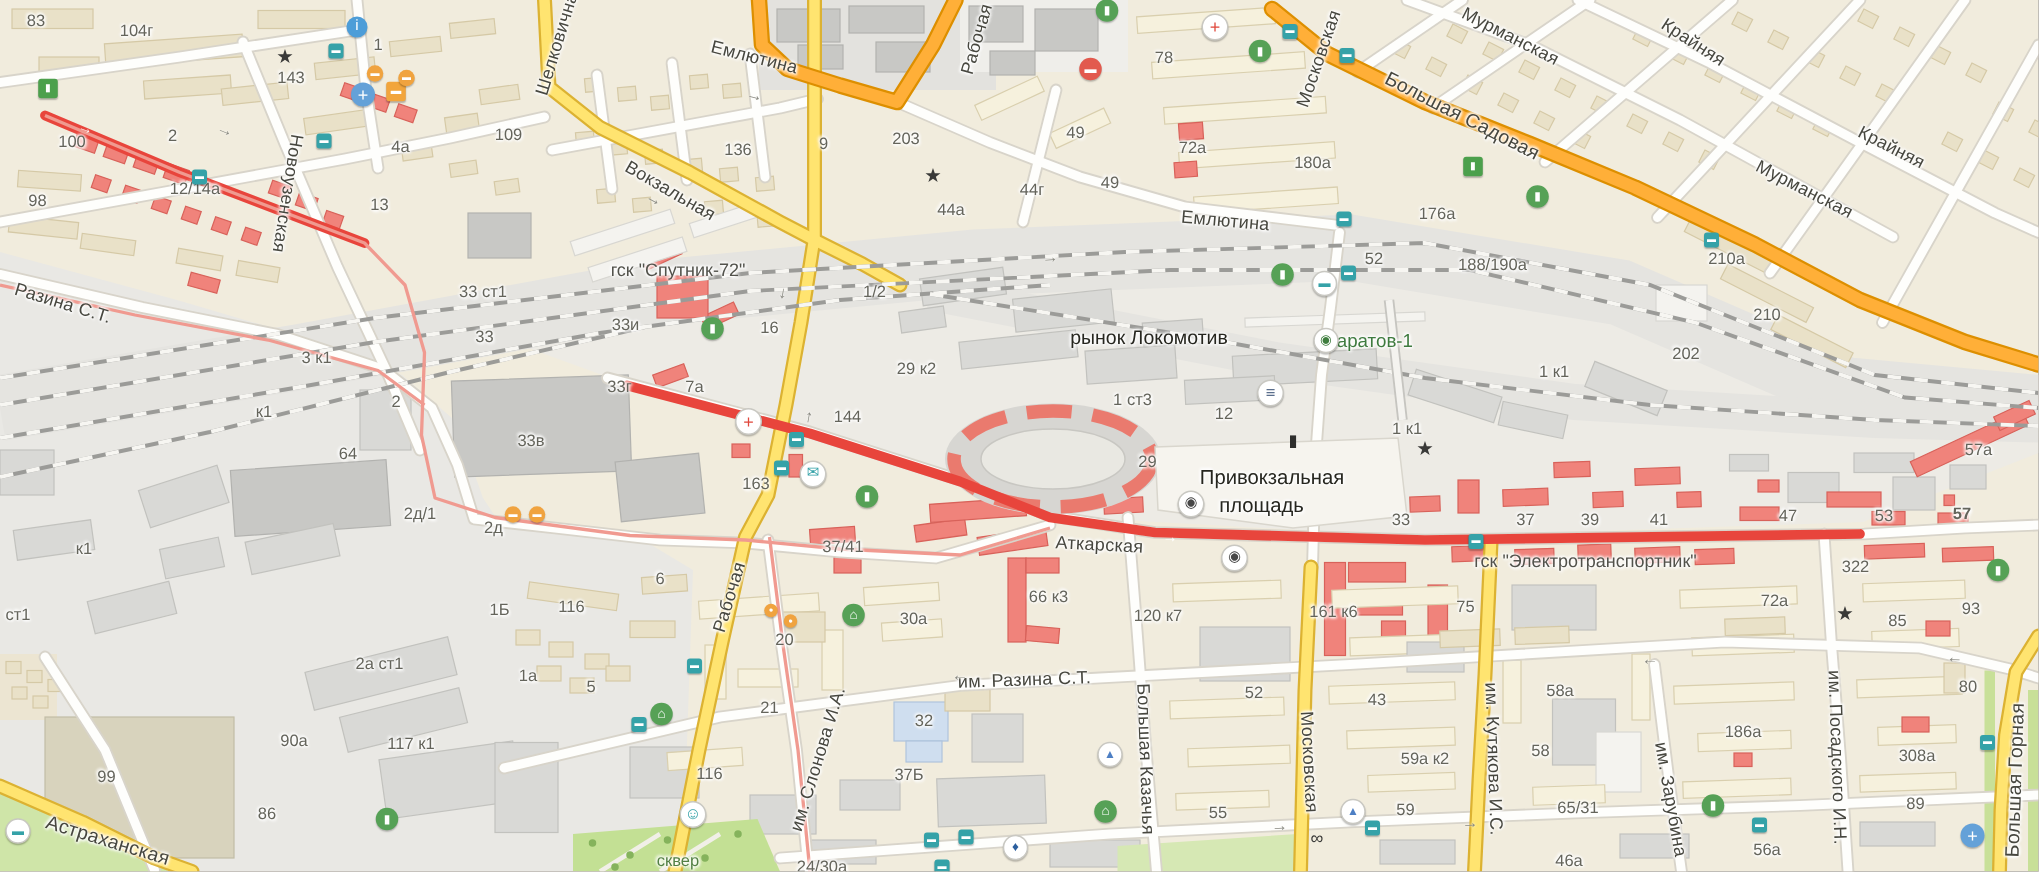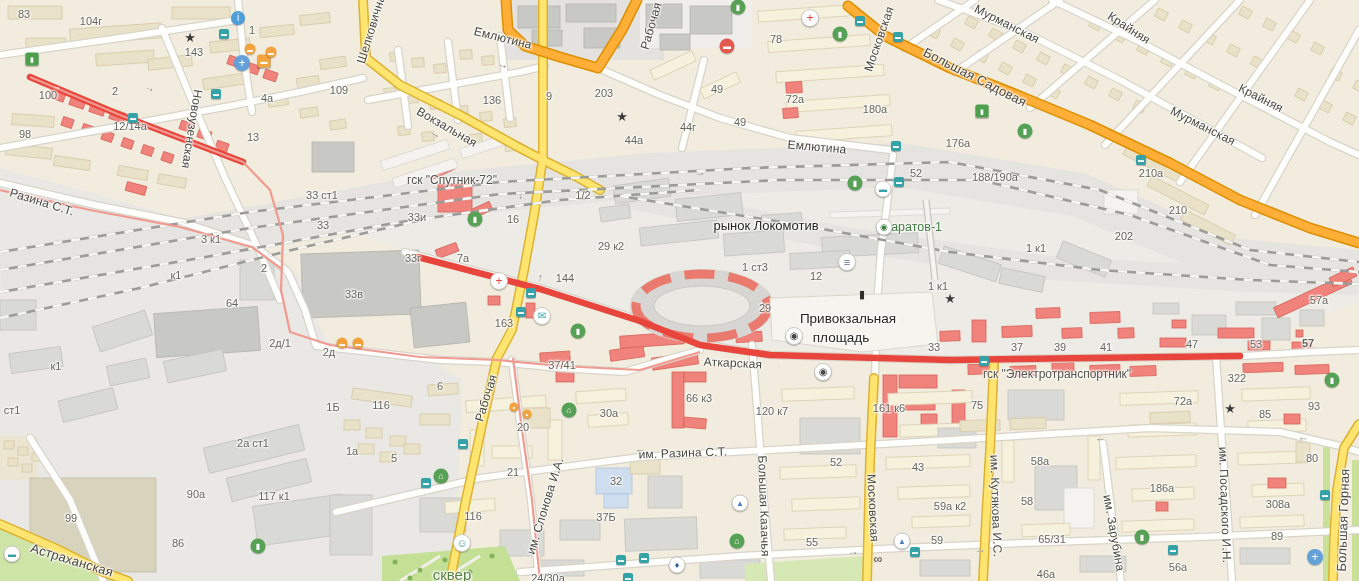--- a/index.html
+++ b/index.html
@@ -535,21 +535,21 @@
       <div class="lbl hn" style="left: 1278px; top: 504px; transform: translate(-50%, -50%);">308а</div>
       <div class="lbl hn" style="left: 1277px; top: 536px; transform: translate(-50%, -50%);">89</div>
       <div class="lbl hn" style="left: 1178px; top: 567px; transform: translate(-50%, -50%);">56а</div>
       <div class="lbl hn" style="left: 548px; top: 578px; transform: translate(-50%, -50%);">24/30а</div>
       <div class="lbl poi" style="left: 452px; top: 180px; transform: translate(-50%, -50%);">гск "Спутник-72"</div>
       <div class="lbl poi" style="left: 766px; top: 225px; transform: translate(-50%, -50%); color: rgb(38, 38, 31); font-size: 13px;">рынок Локомотив</div>
       <div class="lbl poi" style="left: 848px; top: 318px; transform: translate(-50%, -50%); color: rgb(38, 38, 31); font-size: 13.5px;">Привокзальная</div>
       <div class="lbl poi" style="left: 841px; top: 337px; transform: translate(-50%, -50%); color: rgb(38, 38, 31); font-size: 13.5px;">площадь</div>
       <div class="lbl poi" style="left: 1057px; top: 374px; transform: translate(-50%, -50%);">гск "Электротранспортник"</div>
       <div class="lbl poi" style="left: 912px; top: 227px; transform: translate(-50%, -50%); color: rgb(63, 123, 63); font-size: 12.5px;">Саратов-1</div>
-      <div class="lbl poi" style="left: 452px; top: 574px; transform: translate(-50%, -50%); color: rgb(83, 128, 68); font-size: 15px;">сквер</div>
+      <div class="lbl poi" style="left: 452px; top: 574px; transform: translate(-50%, -50%); color: rgb(83, 128, 68); font-size: 11px;">сквер</div>
       <div class="ic" style="left: 32px; top: 59px; transform: translate(-50%, -50%); width: 13px; height: 13px; font-size: 7px; color: rgb(255, 255, 255); background: rgb(76, 160, 76); border-radius: 2px;">▮</div>
       <div class="ic" style="left: 238px; top: 18px; transform: translate(-50%, -50%); width: 14px; height: 14px; font-size: 10px; color: rgb(255, 255, 255); background: rgb(77, 157, 216); border-radius: 50%;">i</div>
       <div class="ic" style="left: 242px; top: 63px; transform: translate(-50%, -50%); width: 16px; height: 16px; font-size: 12px; color: rgb(255, 255, 255); background: rgb(100, 161, 216); border-radius: 50%;">+</div>
       <div class="ic" style="left: 264px; top: 61px; transform: translate(-50%, -50%); width: 13px; height: 13px; font-size: 7px; color: rgb(255, 255, 255); background: rgb(242, 165, 60); border-radius: 2px;">▬</div>
       <div class="ic" style="left: 250px; top: 49px; transform: translate(-50%, -50%); width: 11px; height: 11px; font-size: 6px; color: rgb(255, 255, 255); background: rgb(240, 163, 63); border-radius: 50%;">▬</div>
       <div class="ic" style="left: 271px; top: 52px; transform: translate(-50%, -50%); width: 11px; height: 11px; font-size: 6px; color: rgb(255, 255, 255); background: rgb(240, 163, 63); border-radius: 50%;">▬</div>
       <div class="ic" style="left: 224px; top: 34px; transform: translate(-50%, -50%); width: 10px; height: 10px; font-size: 6px; color: rgb(255, 255, 255); background: rgb(53, 162, 168); border-radius: 2px;">▬</div>
       <div class="ic" style="left: 216px; top: 94px; transform: translate(-50%, -50%); width: 10px; height: 10px; font-size: 6px; color: rgb(255, 255, 255); background: rgb(53, 162, 168); border-radius: 2px;">▬</div>
       <div class="ic" style="left: 133px; top: 118px; transform: translate(-50%, -50%); width: 10px; height: 10px; font-size: 6px; color: rgb(255, 255, 255); background: rgb(53, 162, 168); border-radius: 2px;">▬</div>
       <div class="ic bare" style="left: 190px; top: 37px; transform: translate(-50%, -50%); width: 14px; height: 14px; font-size: 13px; color: rgb(58, 58, 56);">★</div>

